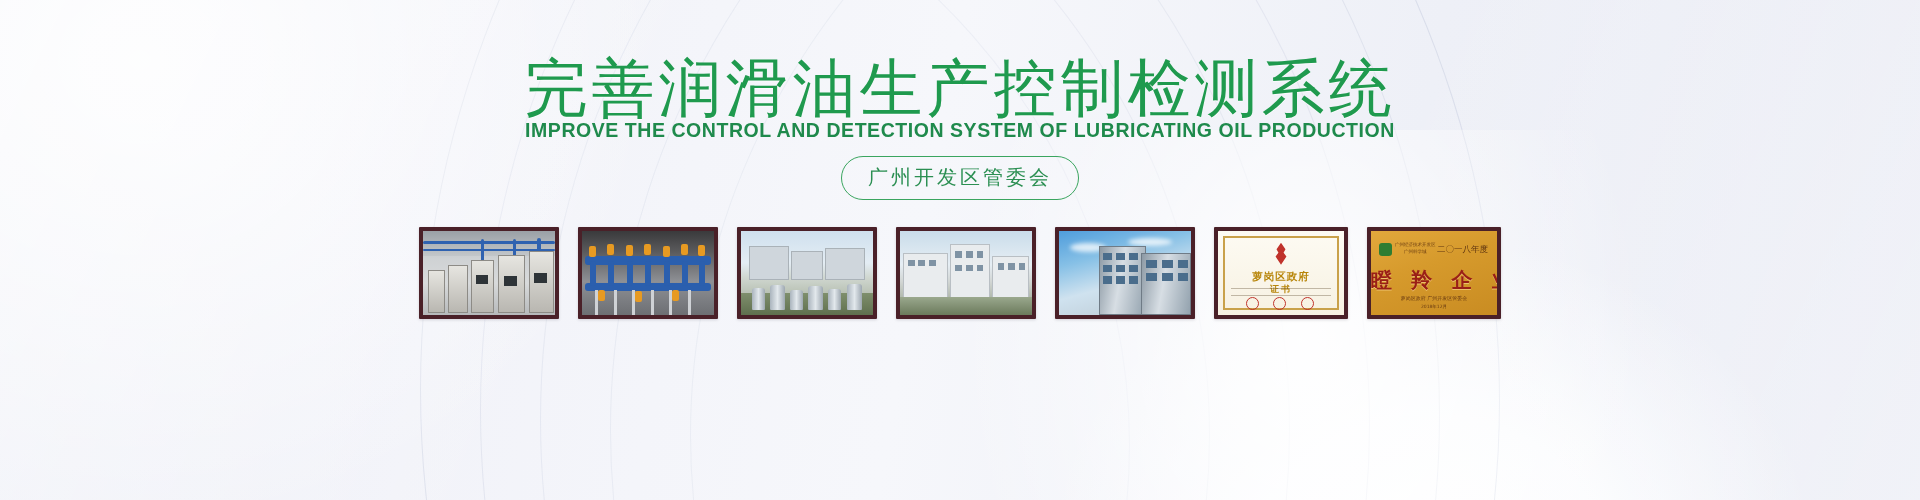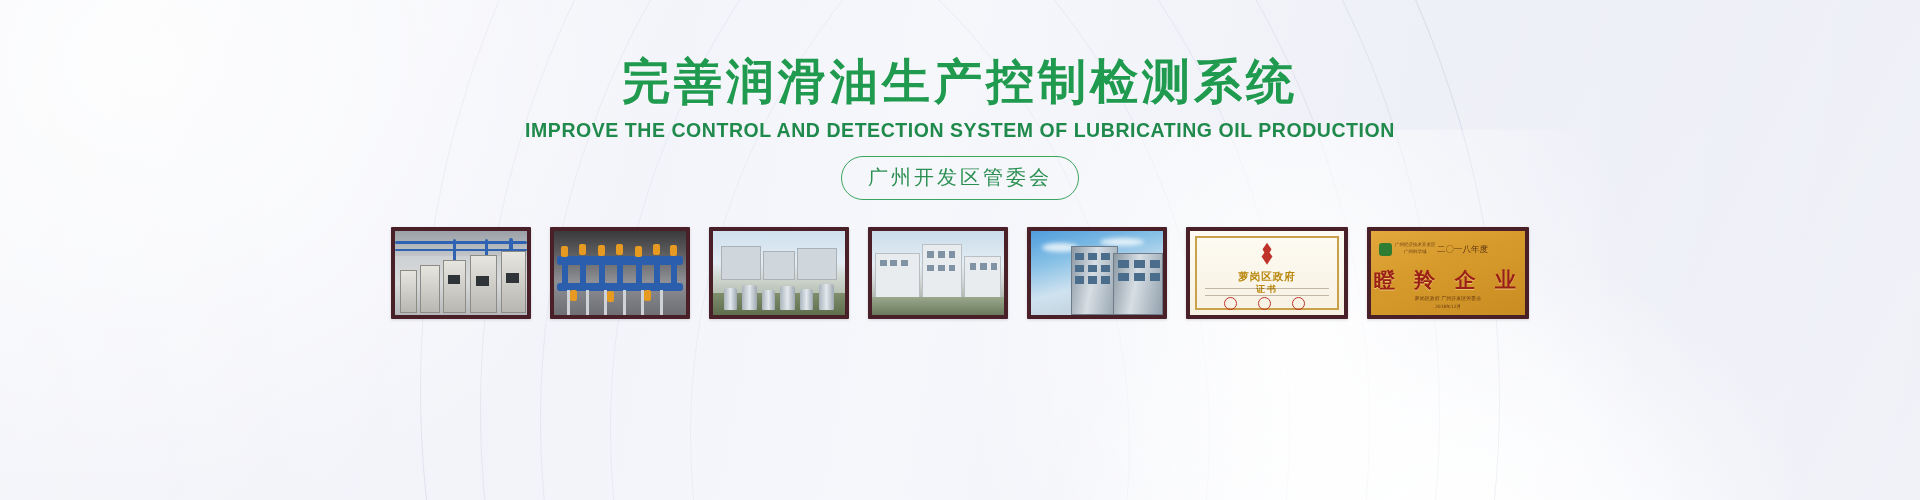--- a/index.html
+++ b/index.html
@@ -37,21 +37,21 @@
   .sheen{
     position:absolute; inset:0; pointer-events:none;
     background:linear-gradient(115deg, rgba(255,255,255,.55) 0%, rgba(255,255,255,0) 34%, rgba(255,255,255,0) 66%, rgba(255,255,255,.35) 100%);
   }
 
   
   .content{ position:absolute; inset:0; text-align:center; }
 
   .headline{
     position:absolute; top:56px; left:0; right:0;
-    font-size:48px; line-height:1.05; font-weight:700;
+    font-size:63px; line-height:1.05; font-weight:400;
     letter-spacing:4px; color:#1f9a4e; white-space:nowrap;
     font-family:"DejaVu Sans","Liberation Sans",sans-serif;
     text-shadow:0 1px 0 rgba(255,255,255,.6);
   }
   .subhead{
     position:absolute; top:119px; left:0; right:0;
     font-size:19.5px; font-weight:700; letter-spacing:.55px;
     color:#1f8a4c; white-space:nowrap;
     font-family:"Liberation Sans",sans-serif;
   }
@@ -73,21 +73,21 @@
     position:absolute; top:227px; left:0; right:0;
     display:flex; justify-content:center; align-items:flex-start; gap:19px;
   }
   .thumb{
     width:140px; height:92px;
     border:4px solid #4a2028; border-radius:1px;
     overflow:hidden; position:relative; flex:0 0 auto;
     box-shadow:0 1px 3px rgba(60,50,70,.18);
     background:#ccc;
   }
-  .thumb.wide{ width:162px; }
+  .thumb.wide{ width:134px; }
   .pic{ position:absolute; inset:0; }
 
   
   .p1{ background:linear-gradient(180deg,#b9bdc0 0%,#cfd2d4 34%,#d8dadb 62%,#b6b9bb 100%); }
   .p1 .ceil{ position:absolute; top:0; left:0; right:0; height:30%;
     background:linear-gradient(180deg,#9aa0a6,#c3c7ca); }
   .p1 .pipe{ position:absolute; background:#2f62b0; border-radius:2px; }
   .p1 .cab{ position:absolute; bottom:2%; background:linear-gradient(180deg,#e6e5e0,#b9b7b1);
     border:1px solid #8d8b86; }
   .p1 .scr{ position:absolute; background:#2e3438; }

